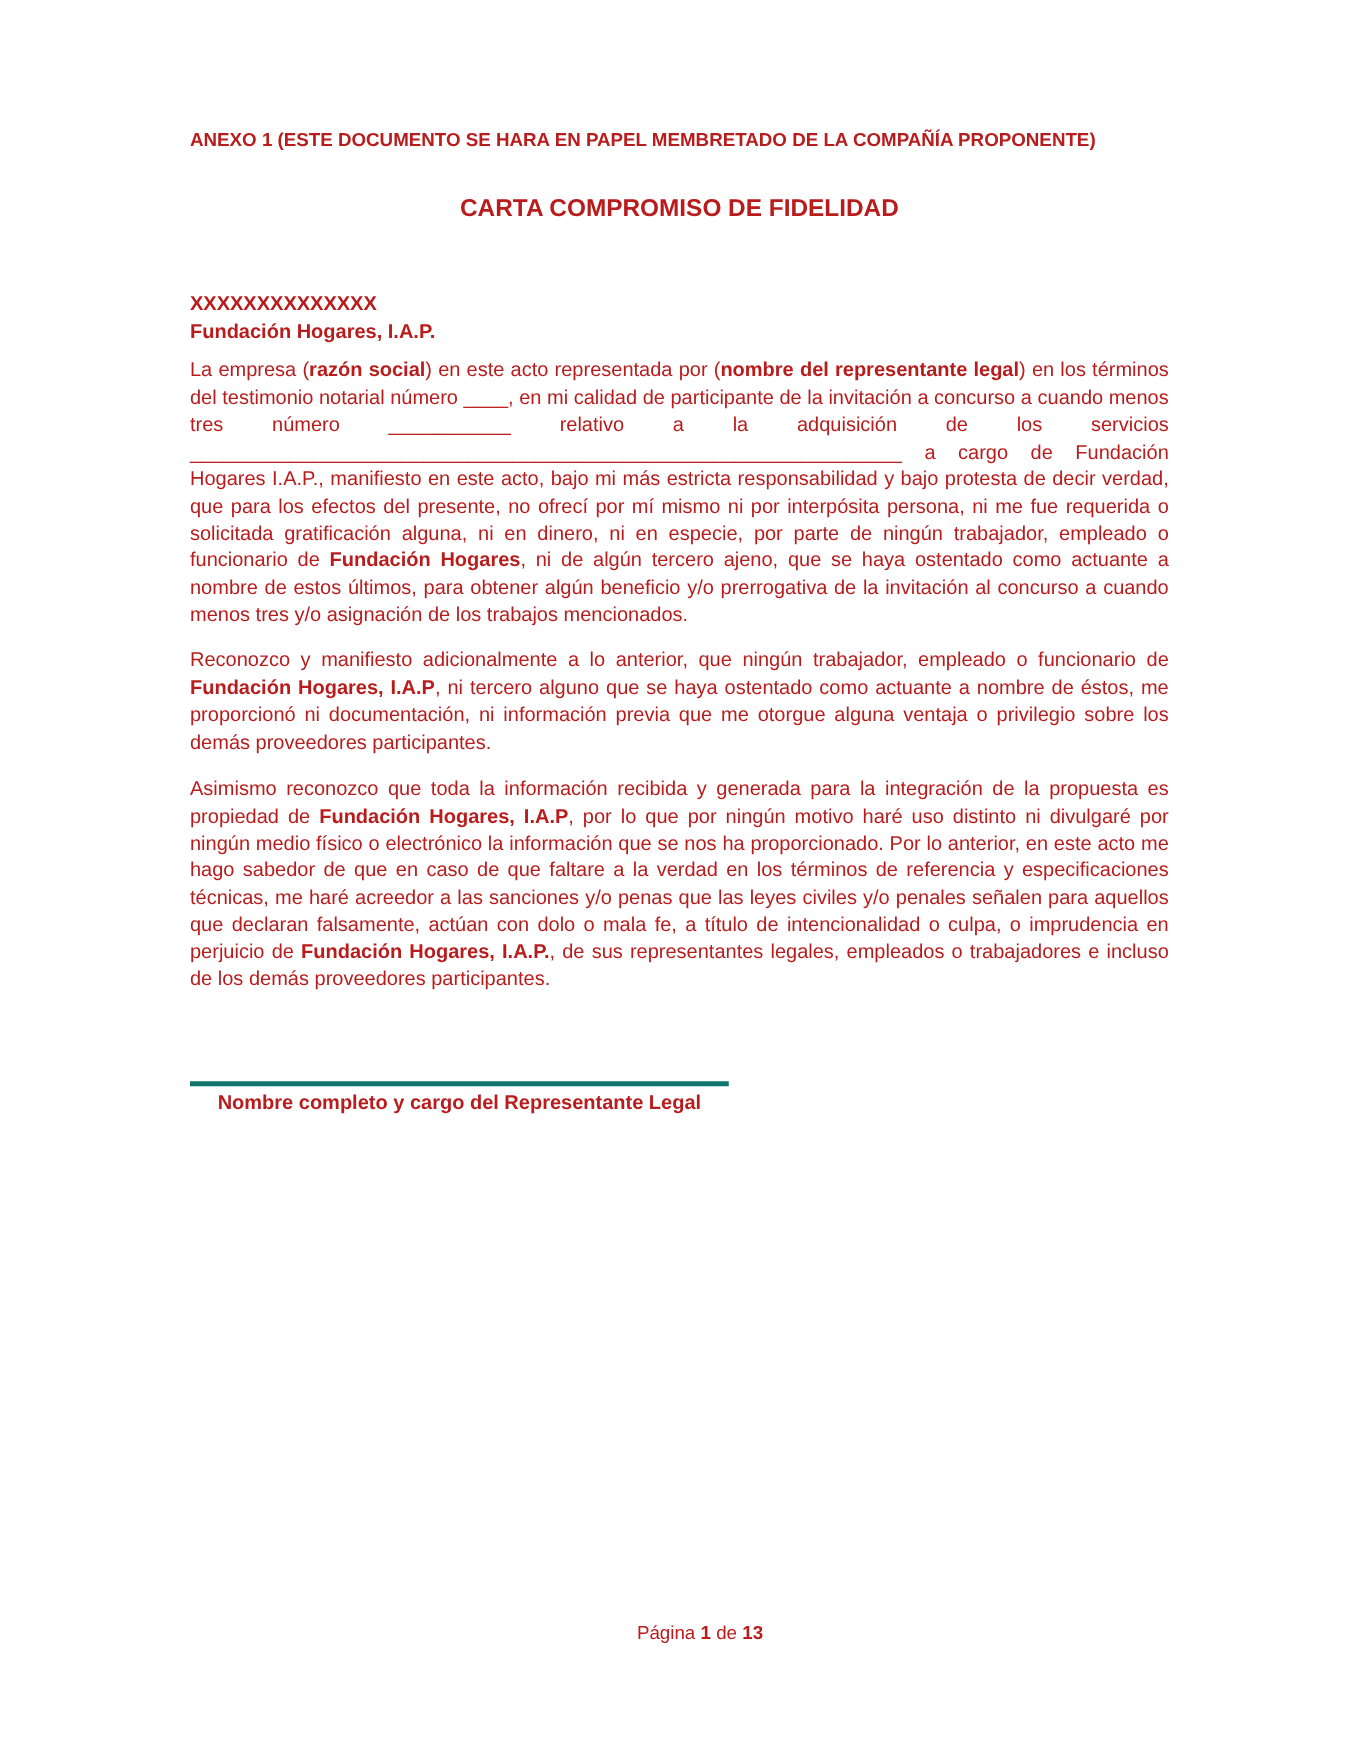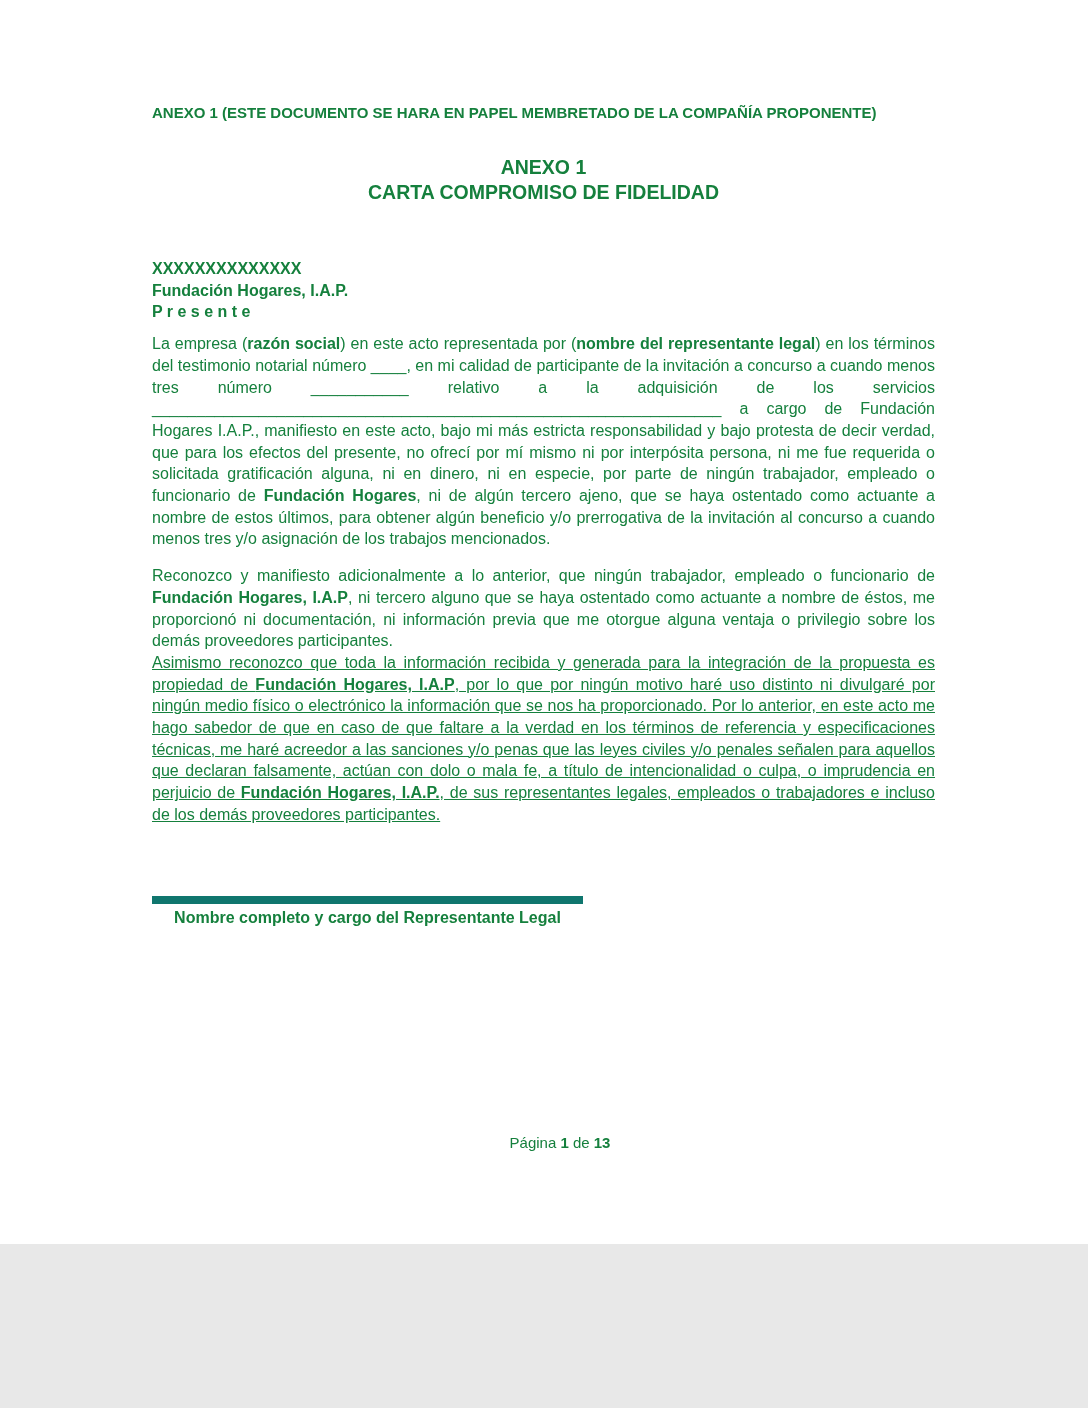--- a/index.html
+++ b/index.html
@@ -1,23 +1,23 @@
 <!DOCTYPE html>
 <html><head>
 <meta charset="utf-8">
 <style>
   * { margin: 0; padding: 0; box-sizing: border-box; }
   html, body { background: #e8e8e8; }
   .page {
     position: relative;
     width: 1088px;
-    height: 1244px;
+    height: 1408px;
     margin: 0 auto;
     background: #ffffff;
-    color: #15803d;
+    color: #b91c1c;
     font-family: "Liberation Sans", sans-serif;
     overflow: hidden;
   }
   .content { padding: 0 153px 0 152px; }
 
   .header-note {
     margin-top: 103px;
     font-weight: bold;
     font-size: 15px;
     line-height: 19px;
@@ -41,36 +41,36 @@
     font-size: 16px;
     line-height: 21.7px;
   }
   .para {
     font-size: 16px;
     line-height: 21.7px;
     text-align: justify;
   }
   .para-1 { margin-top: 10px; }
   .para-2 { margin-top: 15px; }
-  .para-3 { margin-top: 0; text-decoration: underline; }
+  .para-3 { margin-top: 16px; }
   .para b, .footer b, .header-note b { font-weight: bold; }
   .closing {
     margin-top: 9px;
     text-align: center;
     font-weight: bold;
     font-size: 16px;
     line-height: 22px;
   }
   .sig-row {
     display: flex;
     justify-content: space-between;
     margin-top: 70px;
   }
   .sig-col {
-    border-top: 8px solid #0f766e;
+    border-top: 4px solid #0f766e;
     padding-top: 4px;
     text-align: center;
     font-weight: bold;
     font-size: 16px;
     line-height: 20px;
   }
   .sig-left  { width: 431px; }
   .sig-right { width: 326px; }
   .footer {
     position: absolute;
@@ -84,29 +84,27 @@
 </style>
 </head>
 <body>
 
 <div class="page">
   <div class="content">
 
     <div class="header-note">ANEXO 1 (ESTE DOCUMENTO SE HARA EN PAPEL MEMBRETADO DE LA COMPAÑÍA PROPONENTE)</div>
 
     <div class="title-block">
-      <div>ANEXO 1</div>
       <div>CARTA COMPROMISO DE FIDELIDAD</div>
     </div>
 
 
     <div class="recipient">
       <div>XXXXXXXXXXXXXX</div>
       <div>Fundación Hogares, I.A.P.</div>
-      <div>P r e s e n t e</div>
     </div>
 
     <p class="para para-1"><span>La empresa (</span><b>razón social</b><span>) en este acto representada por (</span><b>nombre del representante legal</b><span>) en los términos del testimonio notarial número ____, en mi calidad de participante de la invitación a concurso a cuando menos tres número ___________ relativo a la adquisición de los servicios </span><span>________________________________________________________________</span><span> a cargo de Fundación Hogares I.A.P., manifiesto en este acto, bajo mi más estricta responsabilidad y bajo protesta de decir verdad, que para los efectos del presente, no ofrecí por mí mismo ni por interpósita persona, ni me fue requerida o solicitada gratificación alguna, ni en dinero, ni en especie, por parte de ningún trabajador, empleado o funcionario de </span><b>Fundación Hogares</b><span>, ni de algún tercero ajeno, que se haya ostentado como actuante a nombre de estos últimos, para obtener algún beneficio y/o prerrogativa de la invitación al concurso a cuando menos tres y/o asignación de los trabajos mencionados.</span></p>
 
     <p class="para para-2"><span>Reconozco y manifiesto adicionalmente a lo anterior, que ningún trabajador, empleado o funcionario de </span><b>Fundación Hogares, I.A.P</b><span>, ni tercero alguno que se haya ostentado como actuante a nombre de éstos, me proporcionó ni documentación, ni información previa que me otorgue alguna ventaja o privilegio sobre los demás proveedores participantes.</span></p>
 
     <p class="para para-3"><span>Asimismo reconozco que toda la información recibida y generada para la integración de la propuesta es propiedad de </span><b>Fundación Hogares, I.A.P</b><span>, por lo que por ningún motivo haré uso distinto ni divulgaré por ningún medio físico o electrónico la información que se nos ha proporcionado. Por lo anterior, en este acto me hago sabedor de que en caso de que faltare a la verdad en los términos de referencia y especificaciones técnicas, me haré acreedor a las sanciones y/o penas que las leyes civiles y/o penales señalen para aquellos que declaran falsamente, actúan con dolo o mala fe, a título de intencionalidad o culpa, o imprudencia en perjuicio de </span><b>Fundación Hogares, I.A.P.</b><span>, de sus representantes legales, empleados o trabajadores e incluso de los demás proveedores participantes.</span></p>
 
 
     <div class="sig-row">

